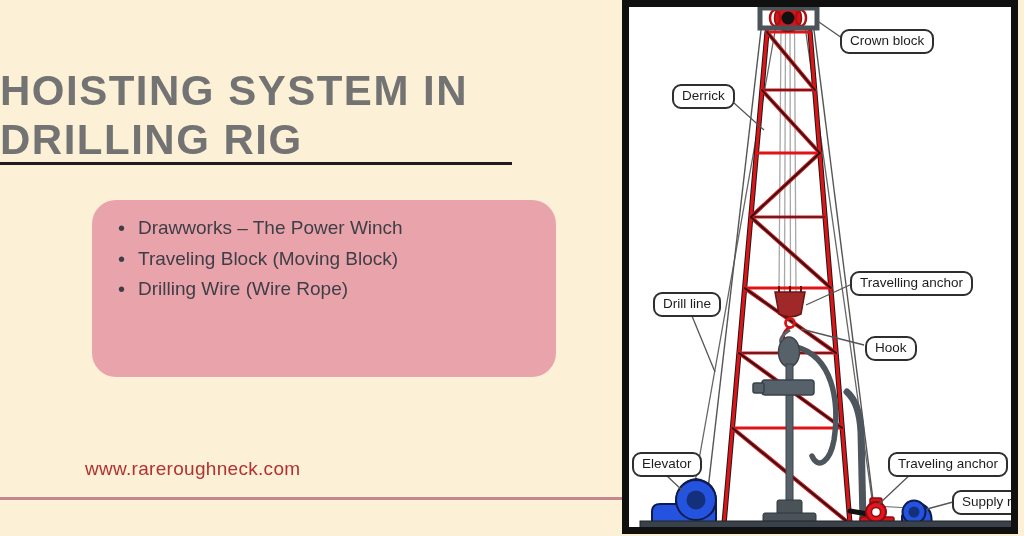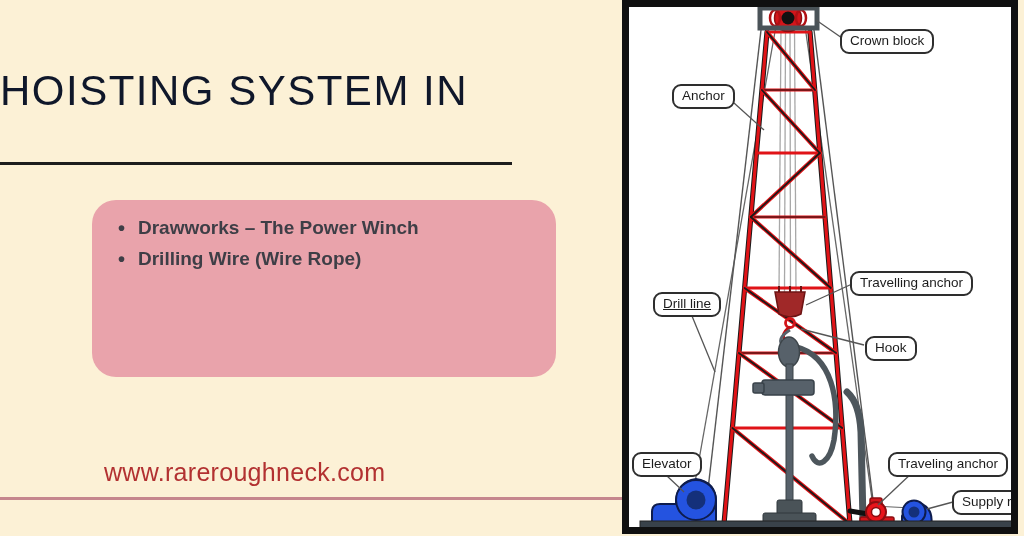--- a/index.html
+++ b/index.html
@@ -8,44 +8,44 @@
     position:relative;
     width:1024px; height:536px;
     background:#FCF1D6;
     font-family:"Liberation Sans", sans-serif;
     overflow:hidden;
   }
   
   .left-panel { position:absolute; left:0; top:0; width:622px; height:536px; }
   .page-title {
     position:absolute; left:0; top:66px; width:600px;
-    font-weight:400; font-size:42px; line-height:49px;
-    letter-spacing:1.5px; color:#0f172a;
+    font-weight:700; font-size:42px; line-height:49px;
+    letter-spacing:1.5px; color:#737373;
   }
   .title-underline {
     position:absolute; left:0; top:162px; width:512px; height:3px;
     background:#1d1d1d;
   }
   .key-points-card {
     position:absolute; left:92px; top:200px; width:464px; height:177px;
     background:#E9A3AB; border-radius:24px;
     padding:13px 18px 12px 22px;
   }
   .key-points-card ul { list-style:none; }
   .key-points-card li {
     position:relative; padding-left:24px;
-    font-size:19px; line-height:30.5px; color:#3E3E46;font-weight:bold;
+    font-size:19px; line-height:30.5px; color:#3E3E46;
   }
   .key-points-card li::before {
     content:"•"; position:absolute; left:4px; top:0;
     font-size:20px; color:#3E3E46;
   }
   .website-url {
-    position:absolute; left:104px; top:458px;
-    font-size:25px; color:#B23131; letter-spacing:0.3px;
+    position:absolute; left:85px; top:458px;
+    font-size:19px; color:#B23131; letter-spacing:0.3px;
   }
   .footer-divider {
     position:absolute; left:0; top:497px; width:622px; height:3px;
     background:#C5868D;
   }
   
   .diagram-panel {
     position:absolute; left:622px; top:0; width:396px; height:534px;
     background:#ffffff; border:7px solid #101010; overflow:hidden;
   }
@@ -53,38 +53,40 @@
   .callout {
     position:absolute;
     background:#ffffff; border:2px solid #2e2e2e; border-radius:9px;
     padding:1px 8px 2px 8px;
     font-size:13.5px; color:#1d1d1d; white-space:nowrap;
     line-height:18px;
   }
   .cl-crown    { left:207px; top:22px; }
   .cl-derrick  { left:39px;  top:77px; }
   .cl-travel   { left:217px; top:264px; }
-  .cl-drill    { left:20px;  top:285px;text-decoration:underline; }
-  .cl-hook     { left:232px; top:329px; }
+  .cl-drill    { left:20px;  top:285px; }
+  .cl-hook     { left:232px; top:329px;border-radius:10px; }
   .cl-draw     { left:-1px;  top:445px; }
   .cl-deadline { left:255px; top:445px; }
   .cl-supply   { left:319px; top:483px; }
 </style>
 </head>
 <body>
 
 <div class="left-panel">
   <div class="page-title">
     <div>HOISTING SYSTEM IN</div>
+    <div>DRILLING RIG</div>
   </div>
   <div class="title-underline"></div>
 
   <div class="key-points-card">
     <ul>
       <li>Drawworks – The Power Winch</li>
+      <li>Traveling Block (Moving Block)</li>
       <li>Drilling Wire (Wire Rope)</li>
     </ul>
   </div>
 
   <div class="website-url">www.rareroughneck.com</div>
   <div class="footer-divider"></div>
 </div>
 
 <div class="diagram-panel">
   <div class="diagram-stage">
@@ -228,21 +230,21 @@
         <line x1="688" y1="316" x2="711" y2="372"></line>
         <line x1="860" y1="345" x2="797" y2="329"></line>
         <line x1="662" y1="475" x2="680" y2="492"></line>
         <line x1="910" y1="471" x2="874" y2="505"></line>
         <line x1="949" y1="502" x2="923" y2="509"></line>
       </g>
     </svg>
 
     
     <div class="callout cl-crown">Crown block</div>
-    <div class="callout cl-derrick">Anchor</div>
+    <div class="callout cl-derrick">Derrick</div>
     <div class="callout cl-travel">Travelling anchor</div>
     <div class="callout cl-drill">Drill line</div>
     <div class="callout cl-hook">Hook</div>
     <div class="callout cl-draw">Elevator</div>
     <div class="callout cl-deadline">Traveling anchor</div>
     <div class="callout cl-supply">Supply reel</div>
   </div>
 </div>
 
 </body></html>

